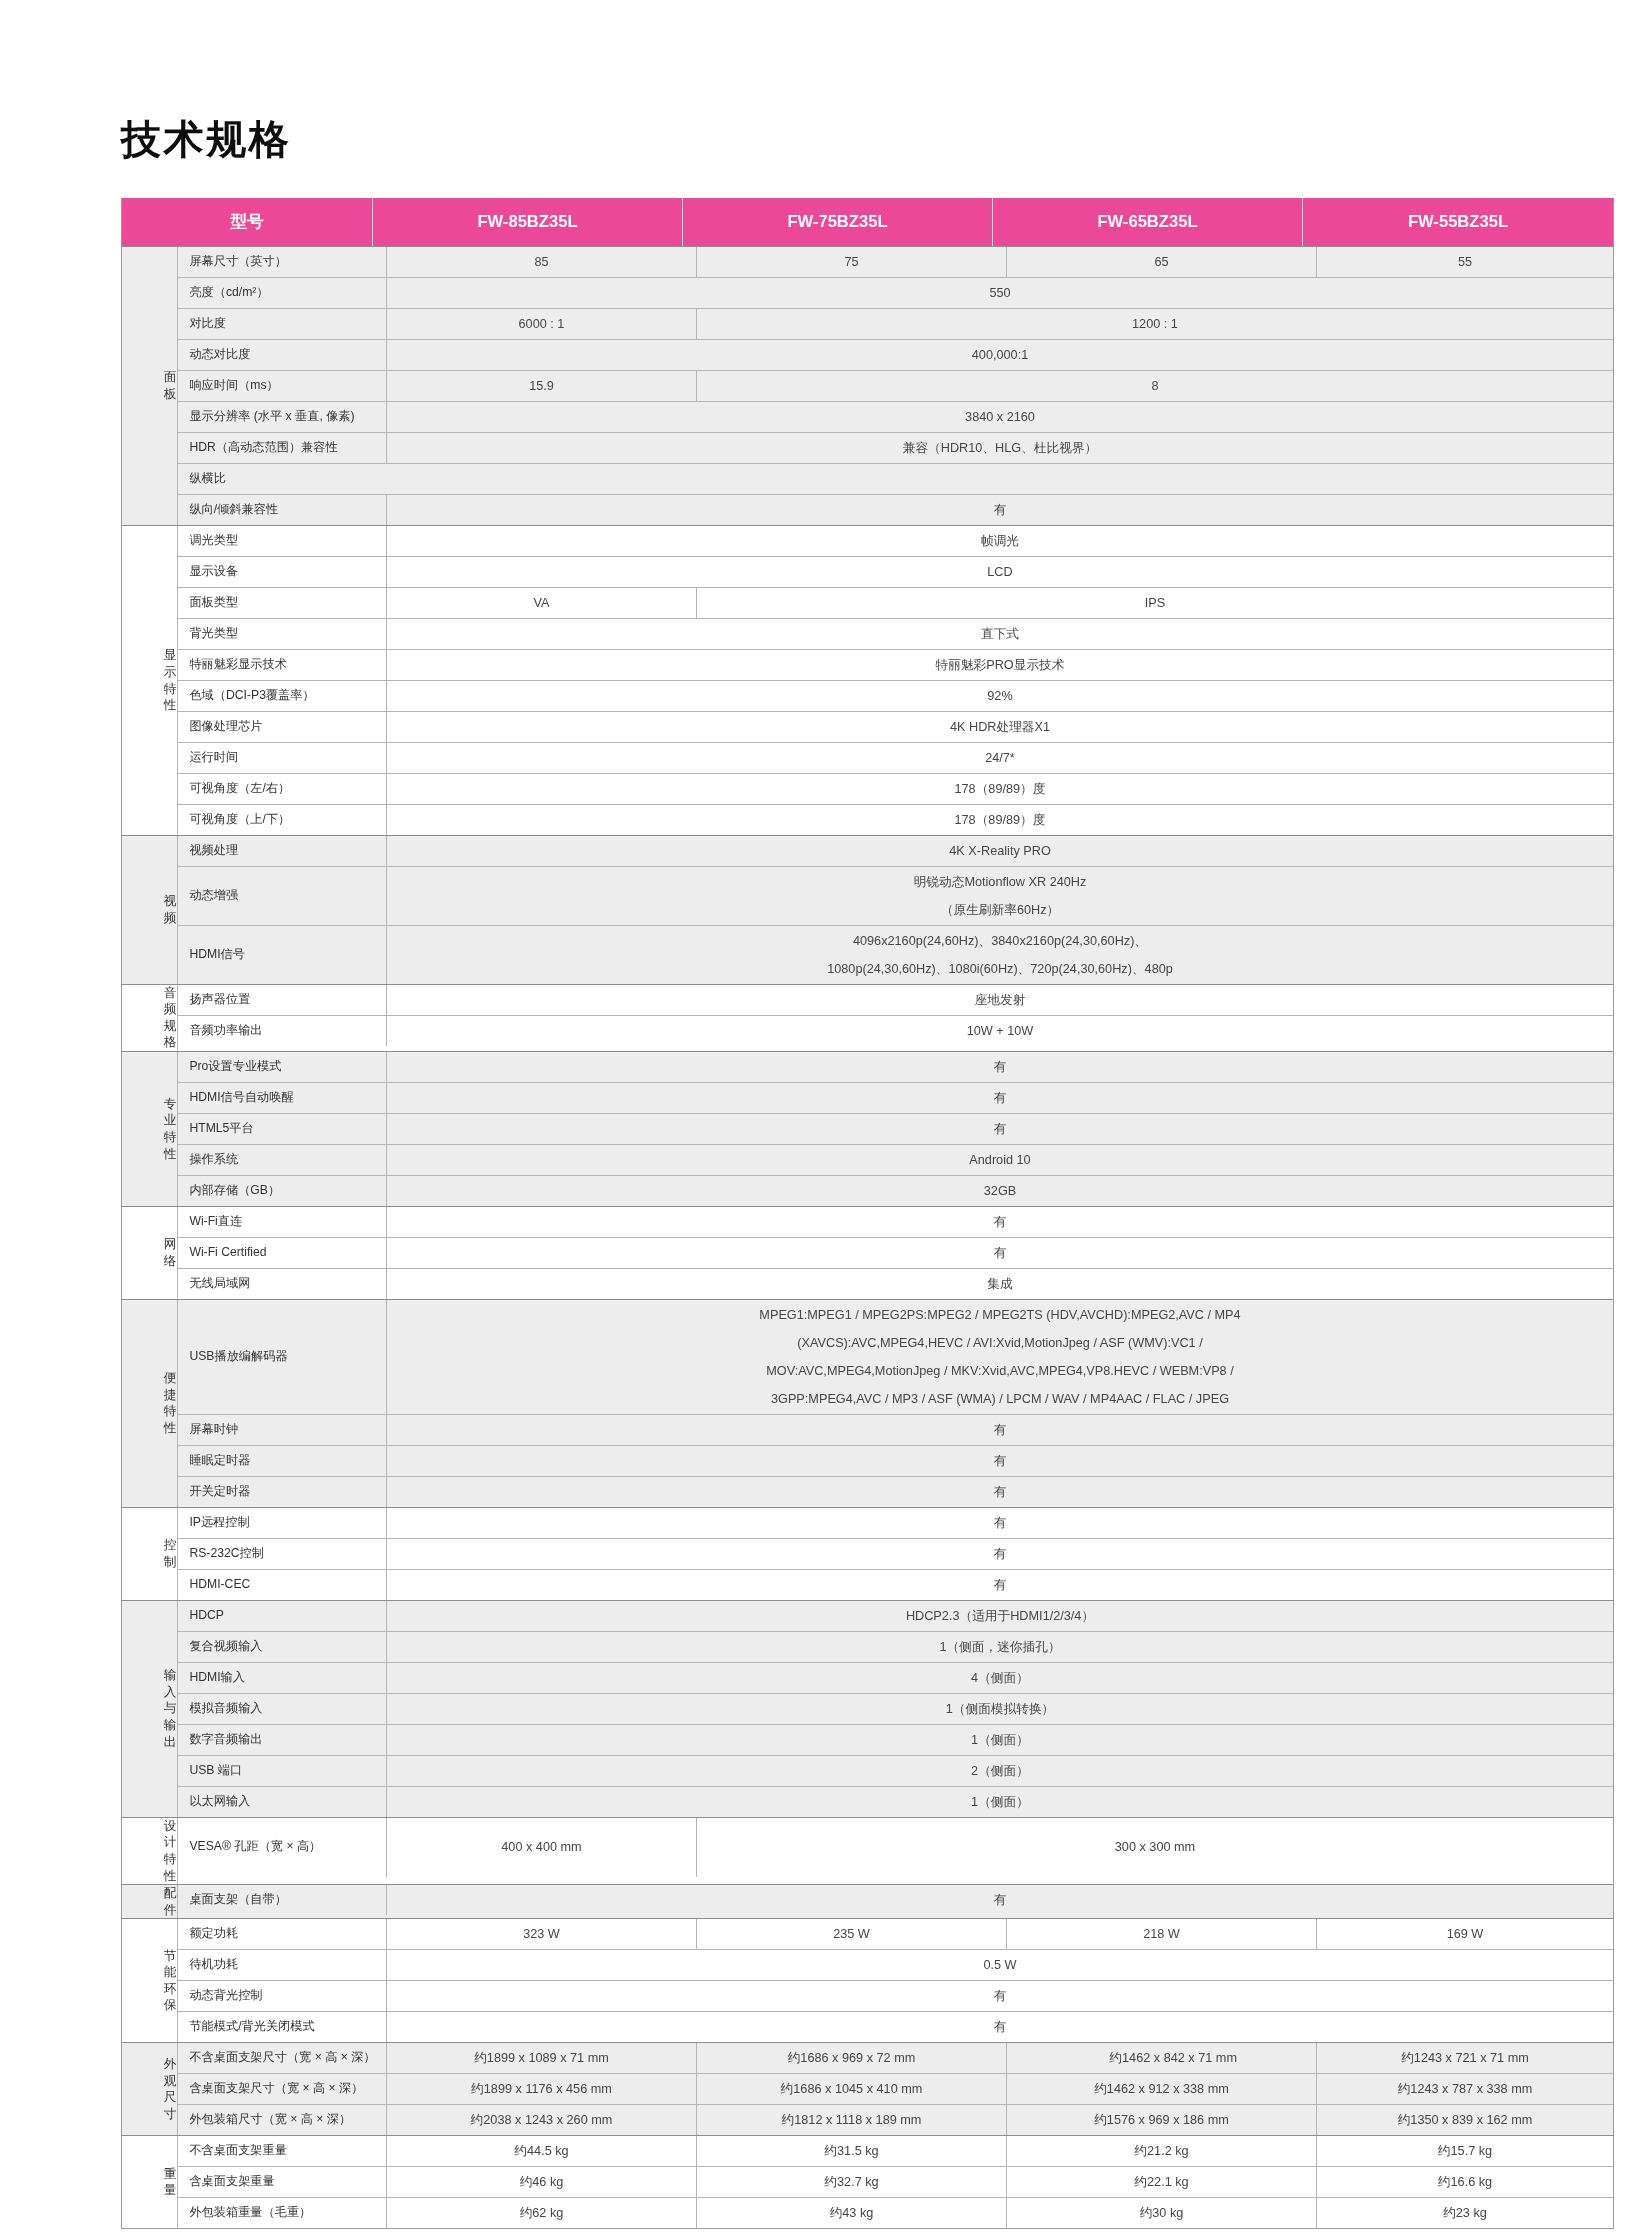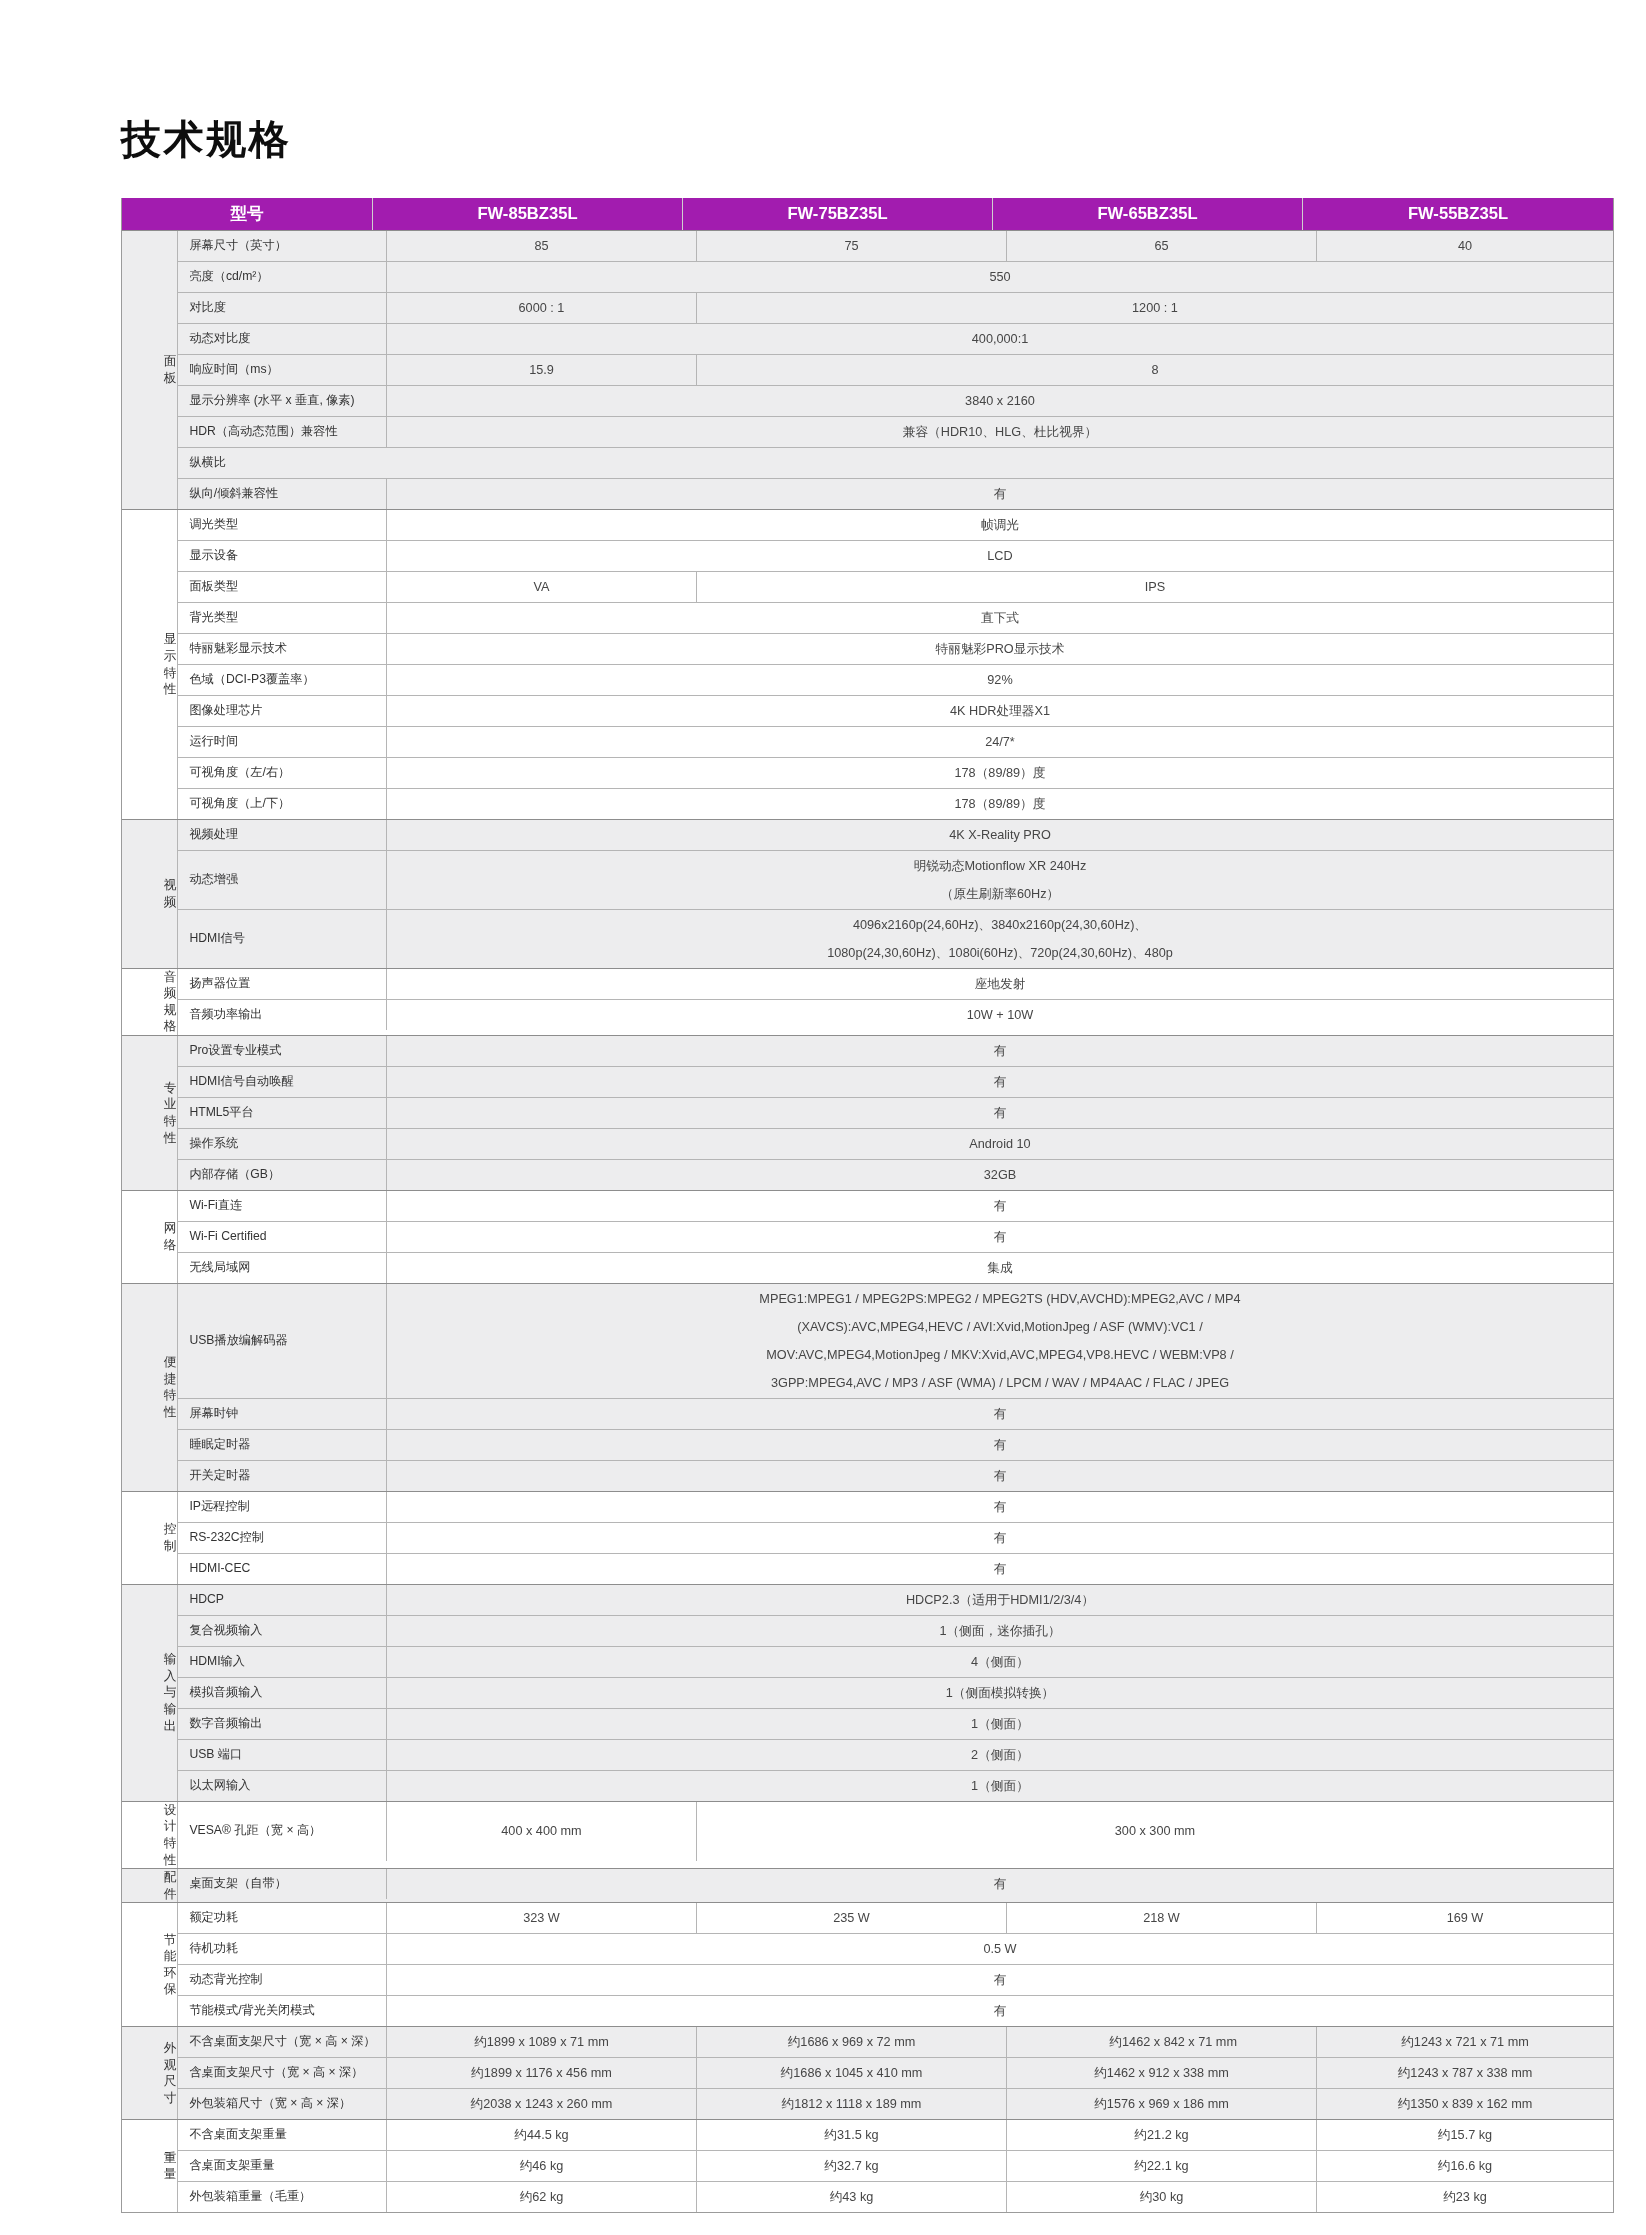--- a/index.html
+++ b/index.html
@@ -10,21 +10,21 @@
   }
   .page-title {
     position:absolute; left:121px; top:112px;
     font-size:40px; font-weight:700; color:#0e0e0e; letter-spacing:2.6px;
   }
   .spec-table {
     position:absolute; left:121px; top:198px; width:1493px;
     border:0.9px solid #9b9b9b; border-top:none; box-sizing:border-box;
     background:#fff;
   }
-  .thead { display:flex; background:#a21caf; height:32px; }
+  .thead { display:flex; background:#ec4899; height:48px; }
   .thead-cell {
     display:flex; align-items:center; justify-content:center;
     color:#ffffff; font-weight:700; font-size:16.6px; box-sizing:border-box;
   }
   .thead-cell.model-col { border-left:0.9px solid #cfcfcf; }
   .section { display:flex; border-top:1.7px solid #8d8d8d; }
   .section:first-of-type { border-top:none; }
   .section.gray  { background:#ededee; }
   .section.white { background:#ffffff; }
   .group-cell {
@@ -69,21 +69,21 @@
 <div class="section gray">
       <div class="group-cell">
         <span class="group-text">面板</span>
       </div>
       <div class="rows">
         <div class="row">
           <div class="row-label">屏幕尺寸（英寸）</div>
           <div class="cell" style="flex: 0 0 310px;">85</div>
           <div class="cell" style="flex: 0 0 310px;">75</div>
           <div class="cell" style="flex: 0 0 310px;">65</div>
-          <div class="cell" style="flex: 1 1 auto;">40</div>
+          <div class="cell" style="flex: 1 1 auto;">55</div>
         </div>
         <div class="row">
           <div class="row-label">亮度（cd/m²）</div>
           <div class="cell" style="flex: 1 1 auto;">550</div>
         </div>
         <div class="row">
           <div class="row-label">对比度</div>
           <div class="cell" style="flex: 0 0 310px;">6000 : 1</div>
           <div class="cell" style="flex: 1 1 auto;">1200 : 1</div>
         </div>

